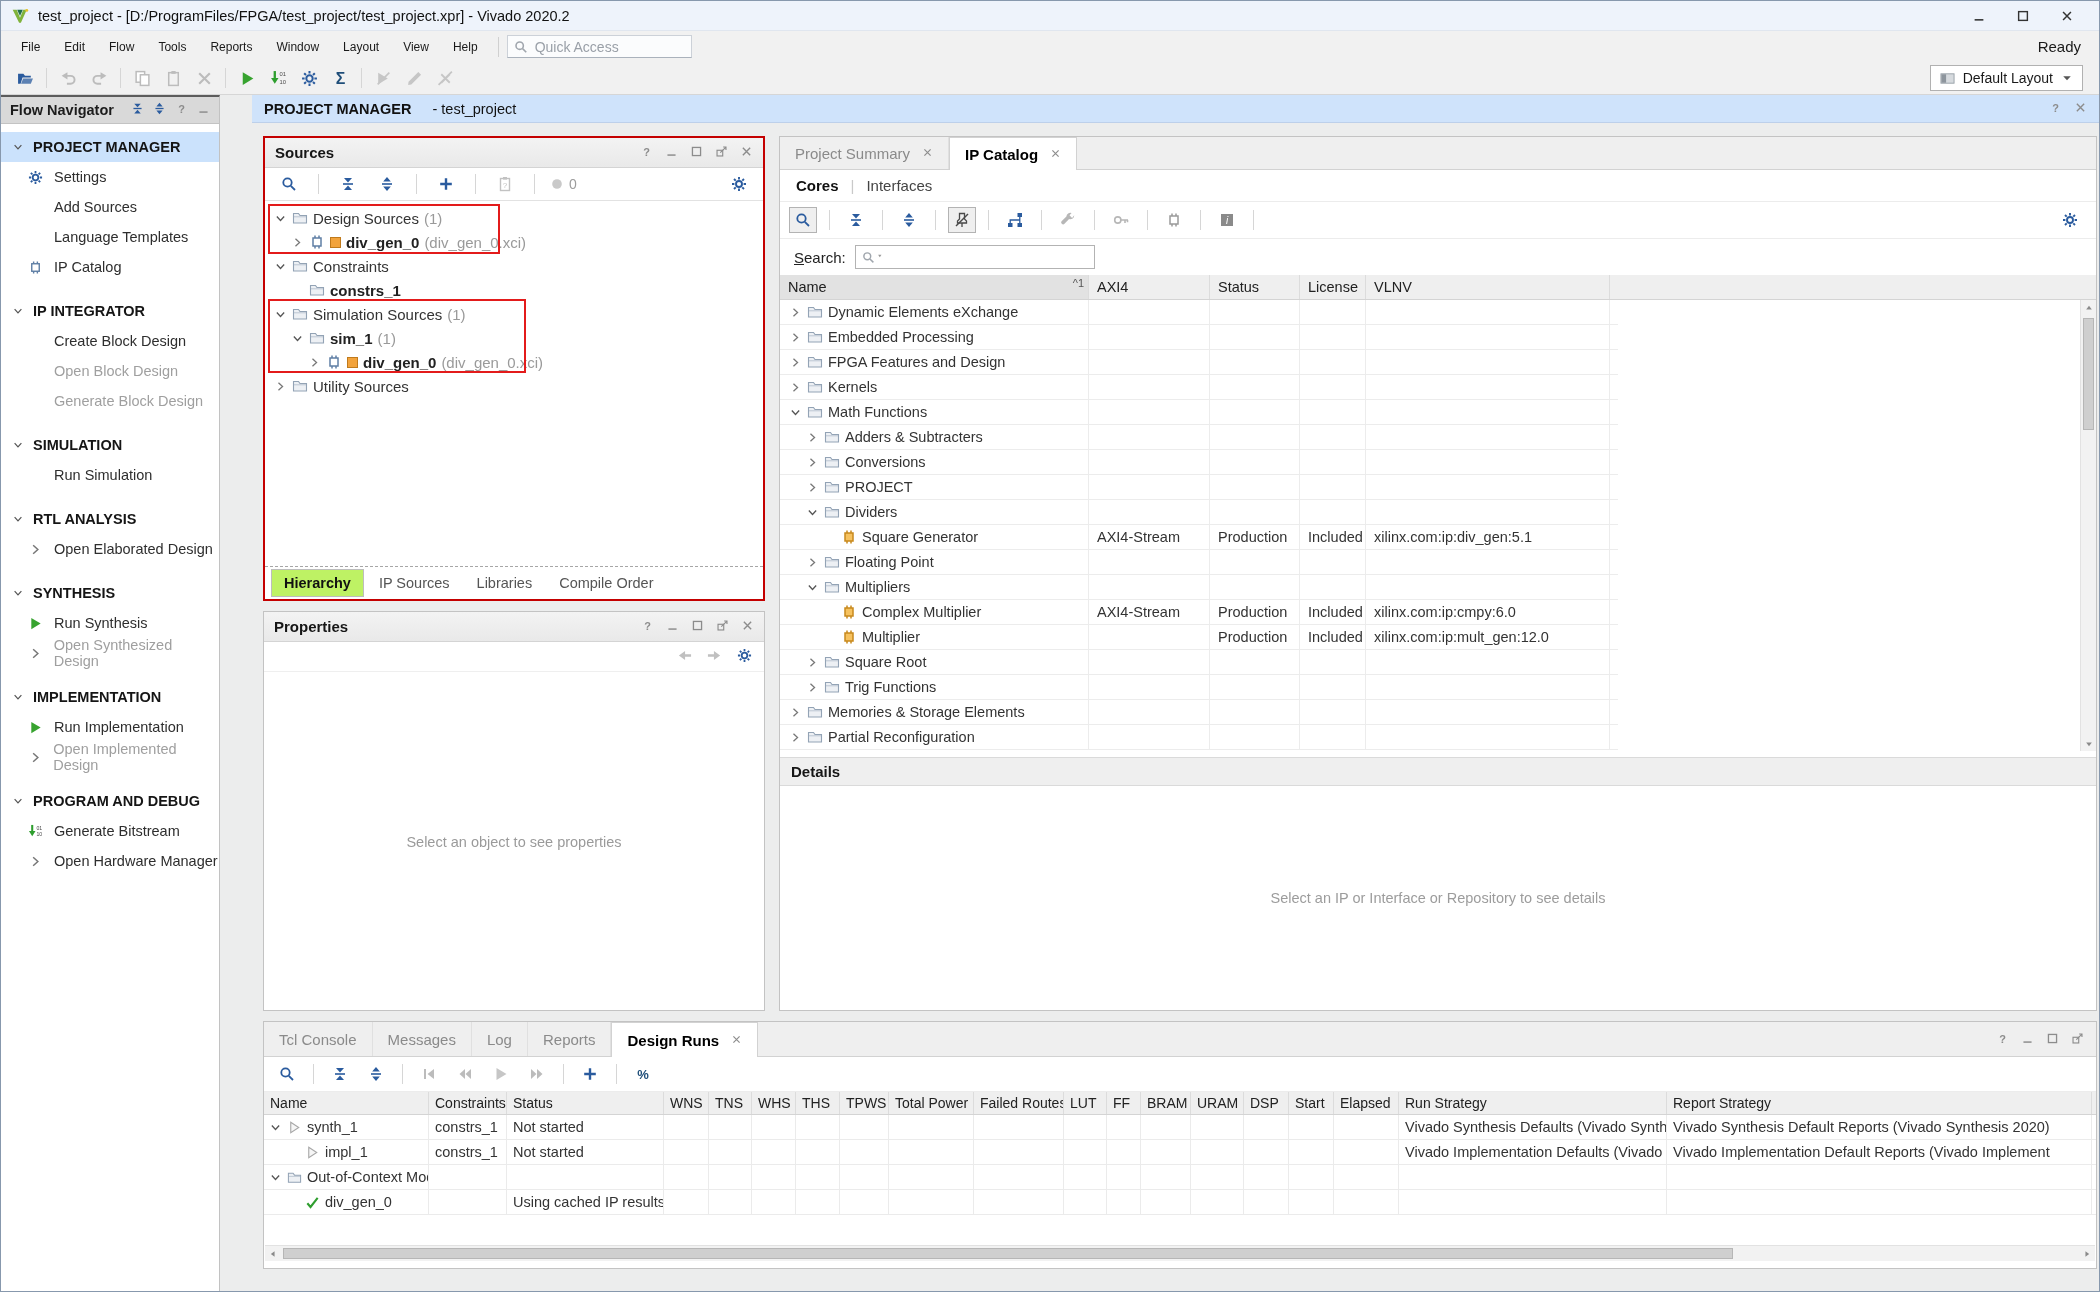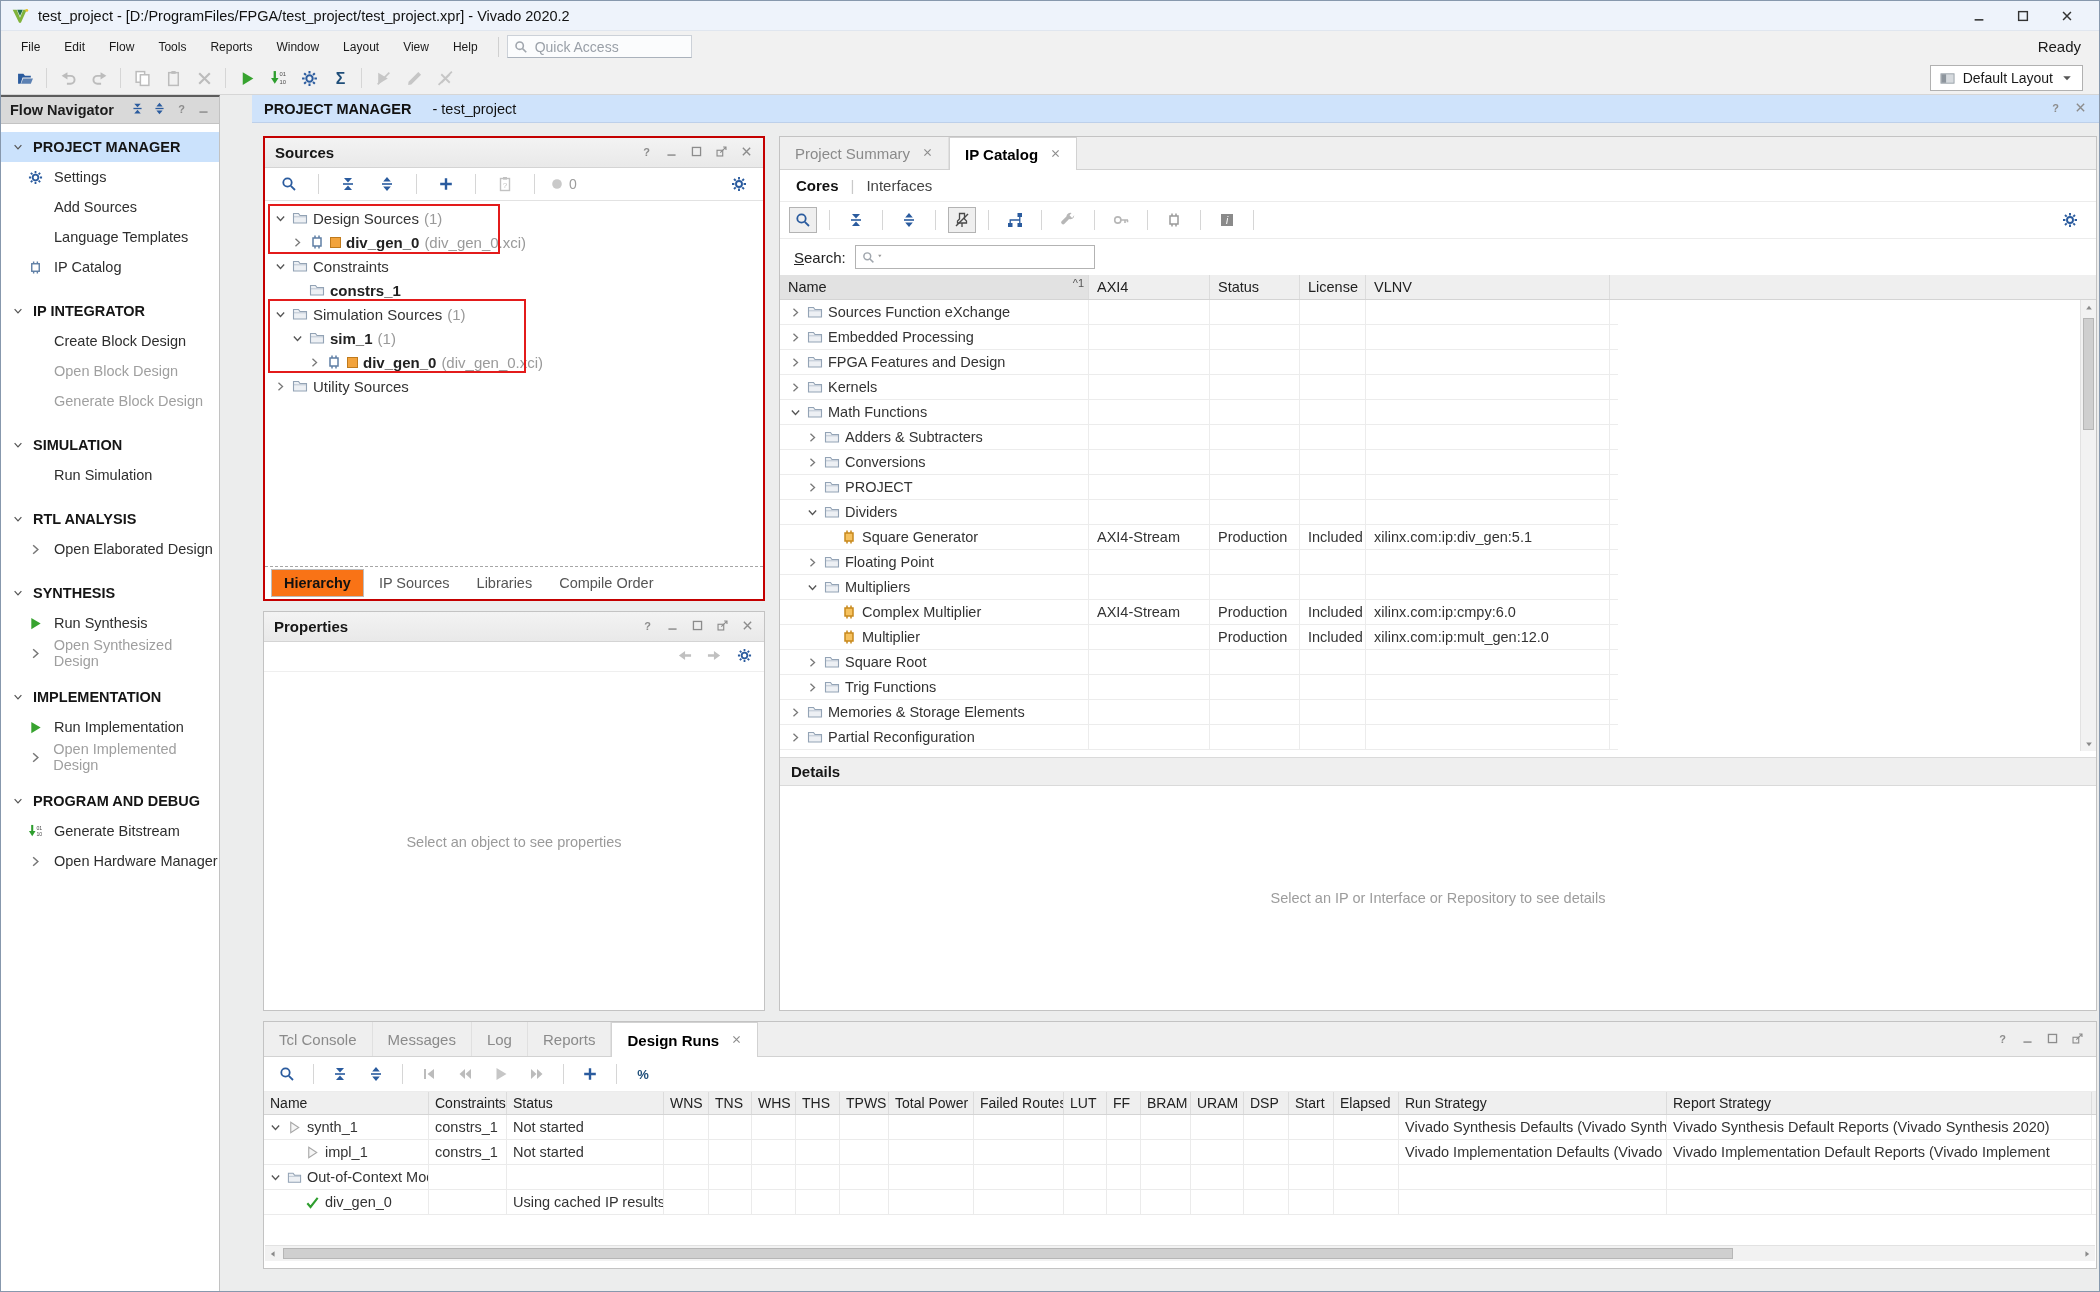--- a/index.html
+++ b/index.html
@@ -44,21 +44,21 @@
 .badge{display:flex;align-items:center;gap:5px;color:#9c9c9c;font-size:14px}
 .grow{flex:1}
 .tree{position:absolute;top:65px;bottom:34px;left:0;right:0;padding-top:3px;overflow:hidden}
 .trow{height:24px;display:flex;align-items:center;gap:5px;font-size:15px;color:#333}
 .trow .b{font-weight:bold;color:#222}
 .dim{color:#9a9a9a}
 .osq{width:11px;height:11px;background:#f2a33c;border:1px solid #c07a1c;flex:0 0 auto}
 .redbox{position:absolute;border:2px solid #e31b1b;pointer-events:none}
 .ptabs{position:absolute;bottom:0;height:33px;left:0;right:0;border-top:1px dashed #a6a6a6;display:flex;align-items:center;gap:3px;padding:0 6px;background:#fff}
 .ptab{padding:5px 12px;color:#555;font-size:14.5px}
-.ptab.act{border:1px solid #bdbdbd;background:#f97316;font-weight:bold;color:#111}
+.ptab.act{border:1px solid #bdbdbd;background:#bef264;font-weight:bold;color:#111}
 .props{left:11px;top:488px;width:502px;height:400px}
 .pnav{height:30px;display:flex;align-items:center;justify-content:flex-end;gap:15px;padding:0 12px;border-bottom:1px solid #efefef}
 .pbody{position:absolute;top:62px;bottom:0;left:0;right:0;display:flex;align-items:center;justify-content:center;color:#9a9a9a;font-size:14.5px}
 .ipcat{left:527px;top:13px;width:1318px;height:875px}
 .itabbar{height:33px;background:#efefef;border-bottom:1px solid #d2d2d2;display:flex;align-items:stretch}
 .itab{display:flex;align-items:center;gap:12px;padding:0 15px;color:#8a8a8a;font-size:15px;border-right:1px solid #e0e0e0}
 .itab.act{background:#fff;border:1px solid #d2d2d2;border-bottom:none;color:#000;font-weight:bold;margin-bottom:-1px}
 .xico{color:#9a9a9a;font-size:13px}
 .subtabs{height:32px;display:flex;align-items:center;gap:12px;padding:0 16px;border-bottom:1px solid #ececec}
 .cores{font-weight:bold;color:#111}
@@ -927,21 +927,21 @@
                     <svg width="13" height="13" viewBox="0 0 16 16">
                       <polyline points="5.5,3.5 10.5,8 5.5,12.5" fill="none" stroke="#777" stroke-width="1.6"></polyline>
                     </svg>
                   </span>
                   <span class="ic">
                     <svg width="16" height="16" viewBox="0 0 16 16">
                       <path d="M1.5 3.5h5l1.5 2h6.5v7.5h-13z" fill="#edf0f4" stroke="#93a3b5" stroke-width="1.1"></path>
                       <path d="M1.5 6.8h13" stroke="#93a3b5" stroke-width=".9" opacity=".6"></path>
                     </svg>
                   </span>
-                  <span>Sources Function eXchange</span>
+                  <span>Dynamic Elements eXchange</span>
                 </div>
                 <div class="icell" style="width: 121px;"></div>
                 <div class="icell" style="width: 90px;"></div>
                 <div class="icell" style="width: 66px;"></div>
                 <div class="icell" style="width: 244px;"></div>
               </div>
               <div class="irow">
                 <div class="icell" style="width: 309px; padding-left: 8px;">
                   <span class="ic" style="width: 14px;">
                     <svg width="13" height="13" viewBox="0 0 16 16">

